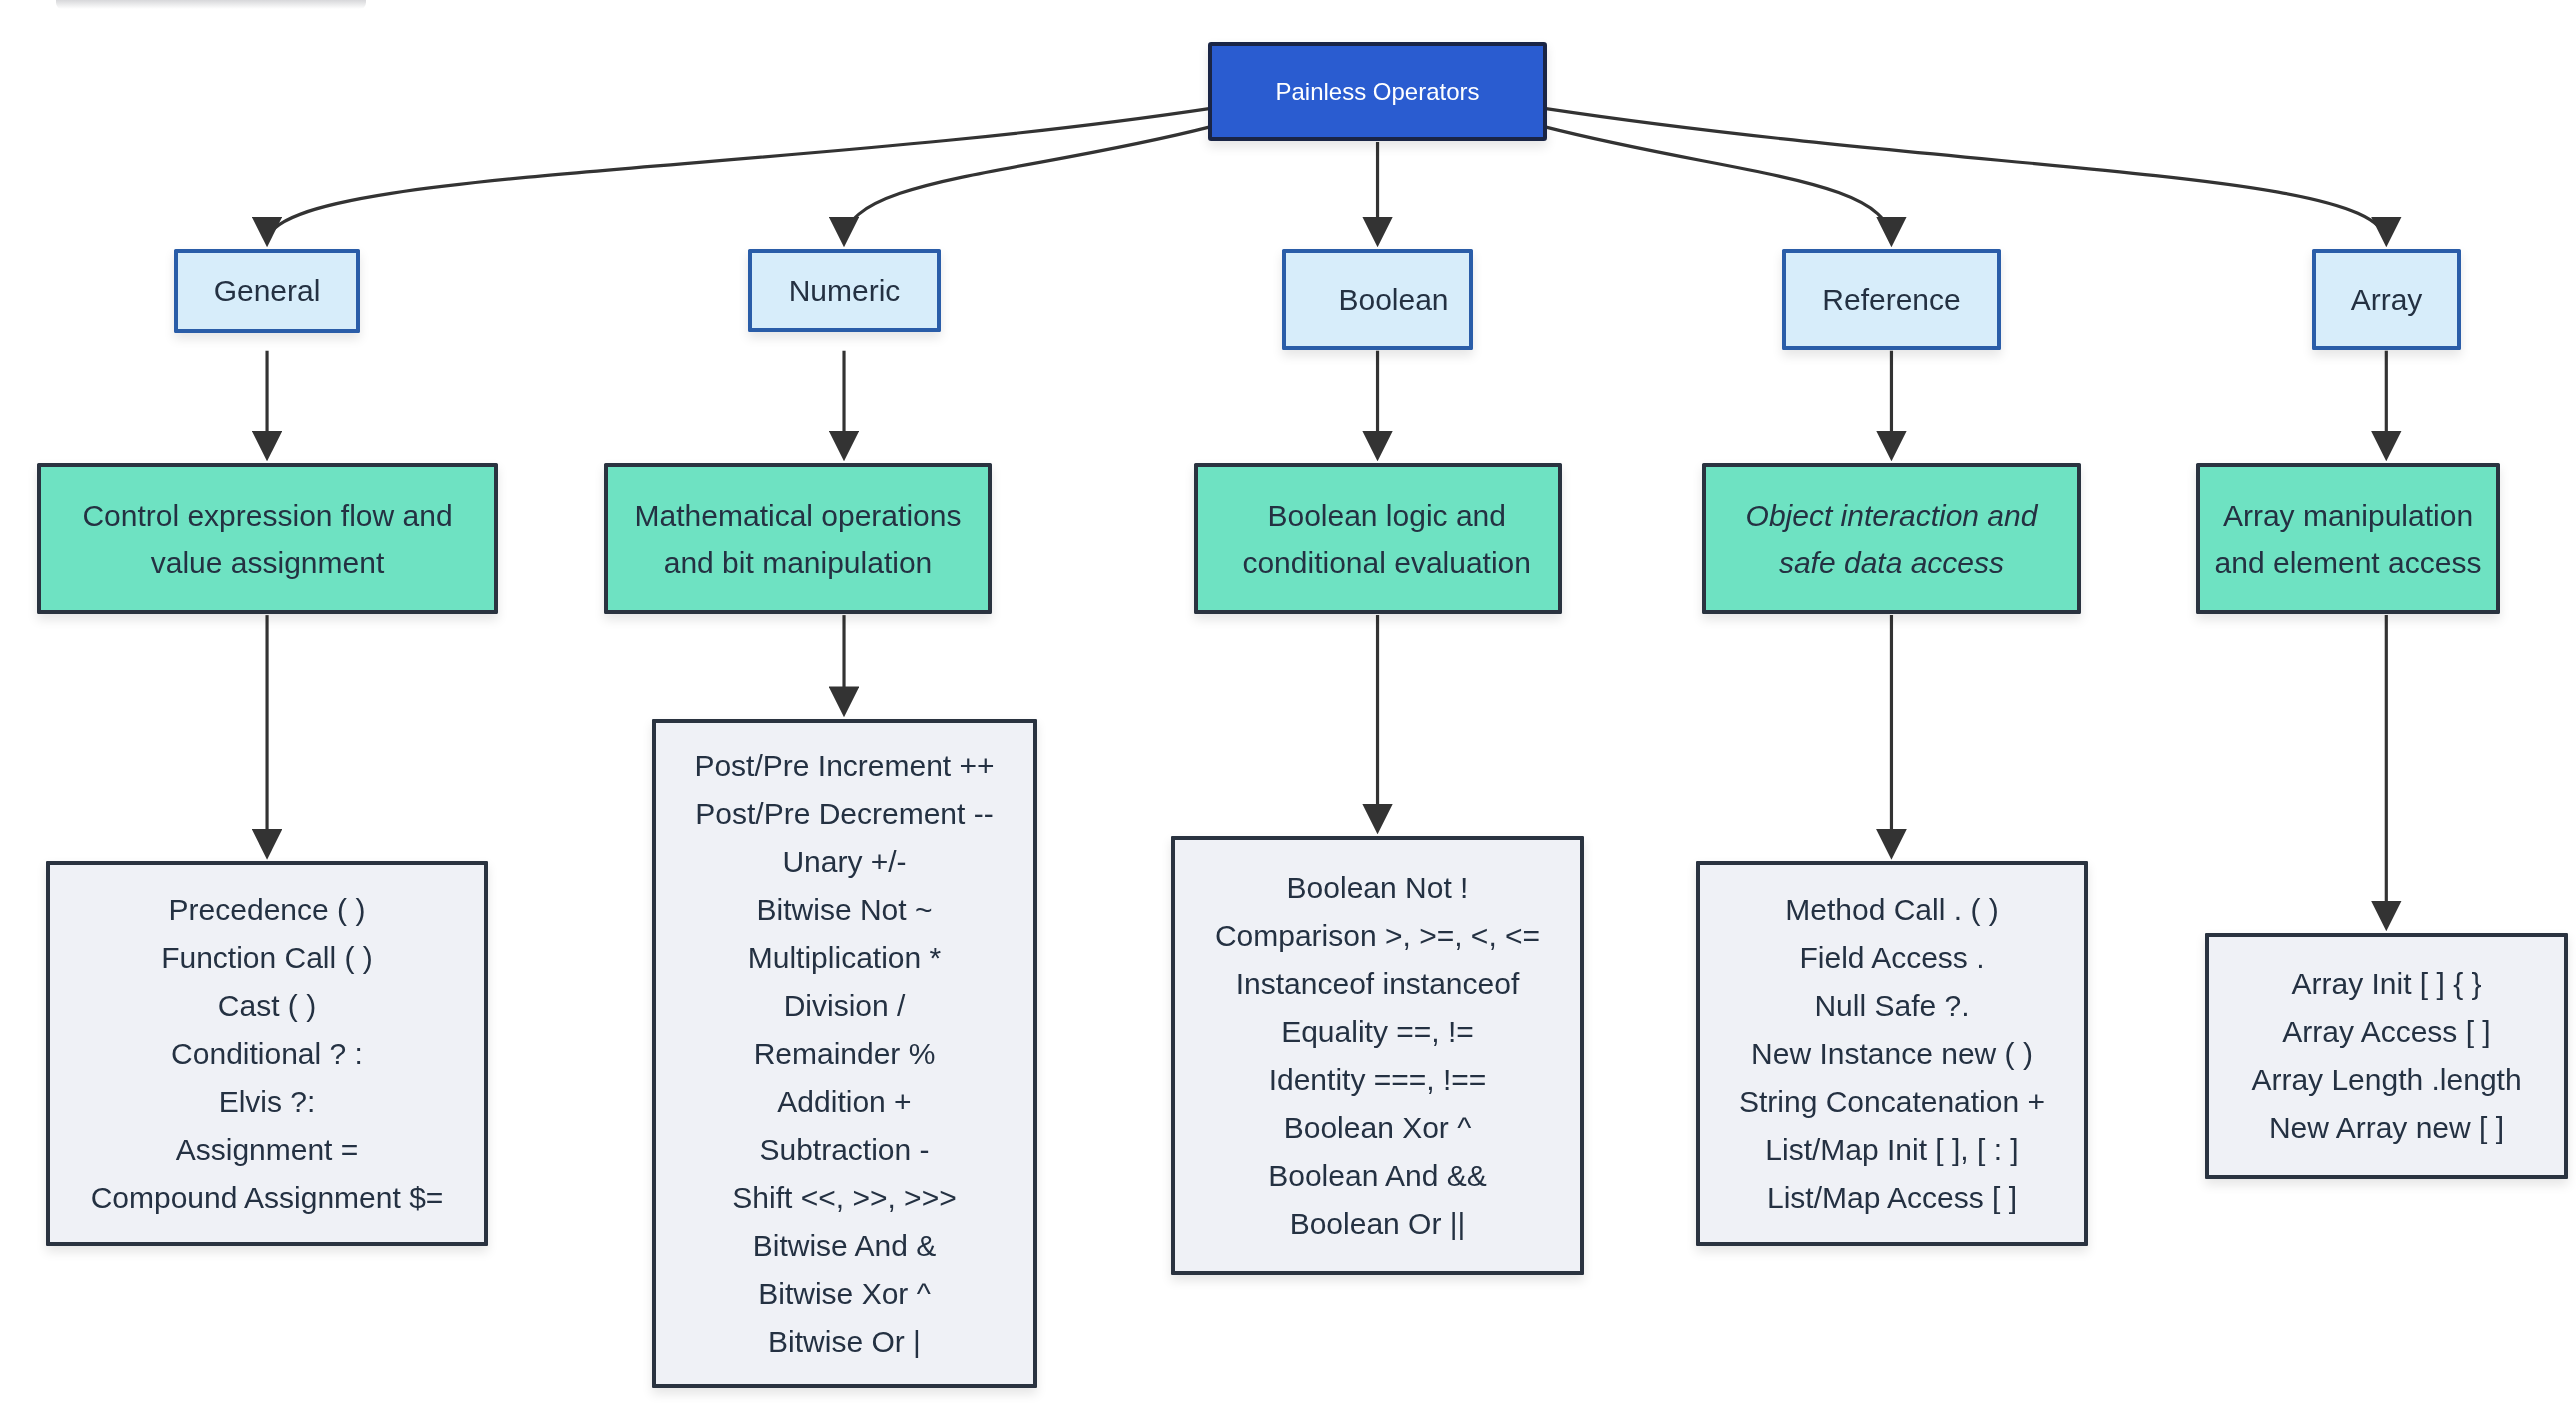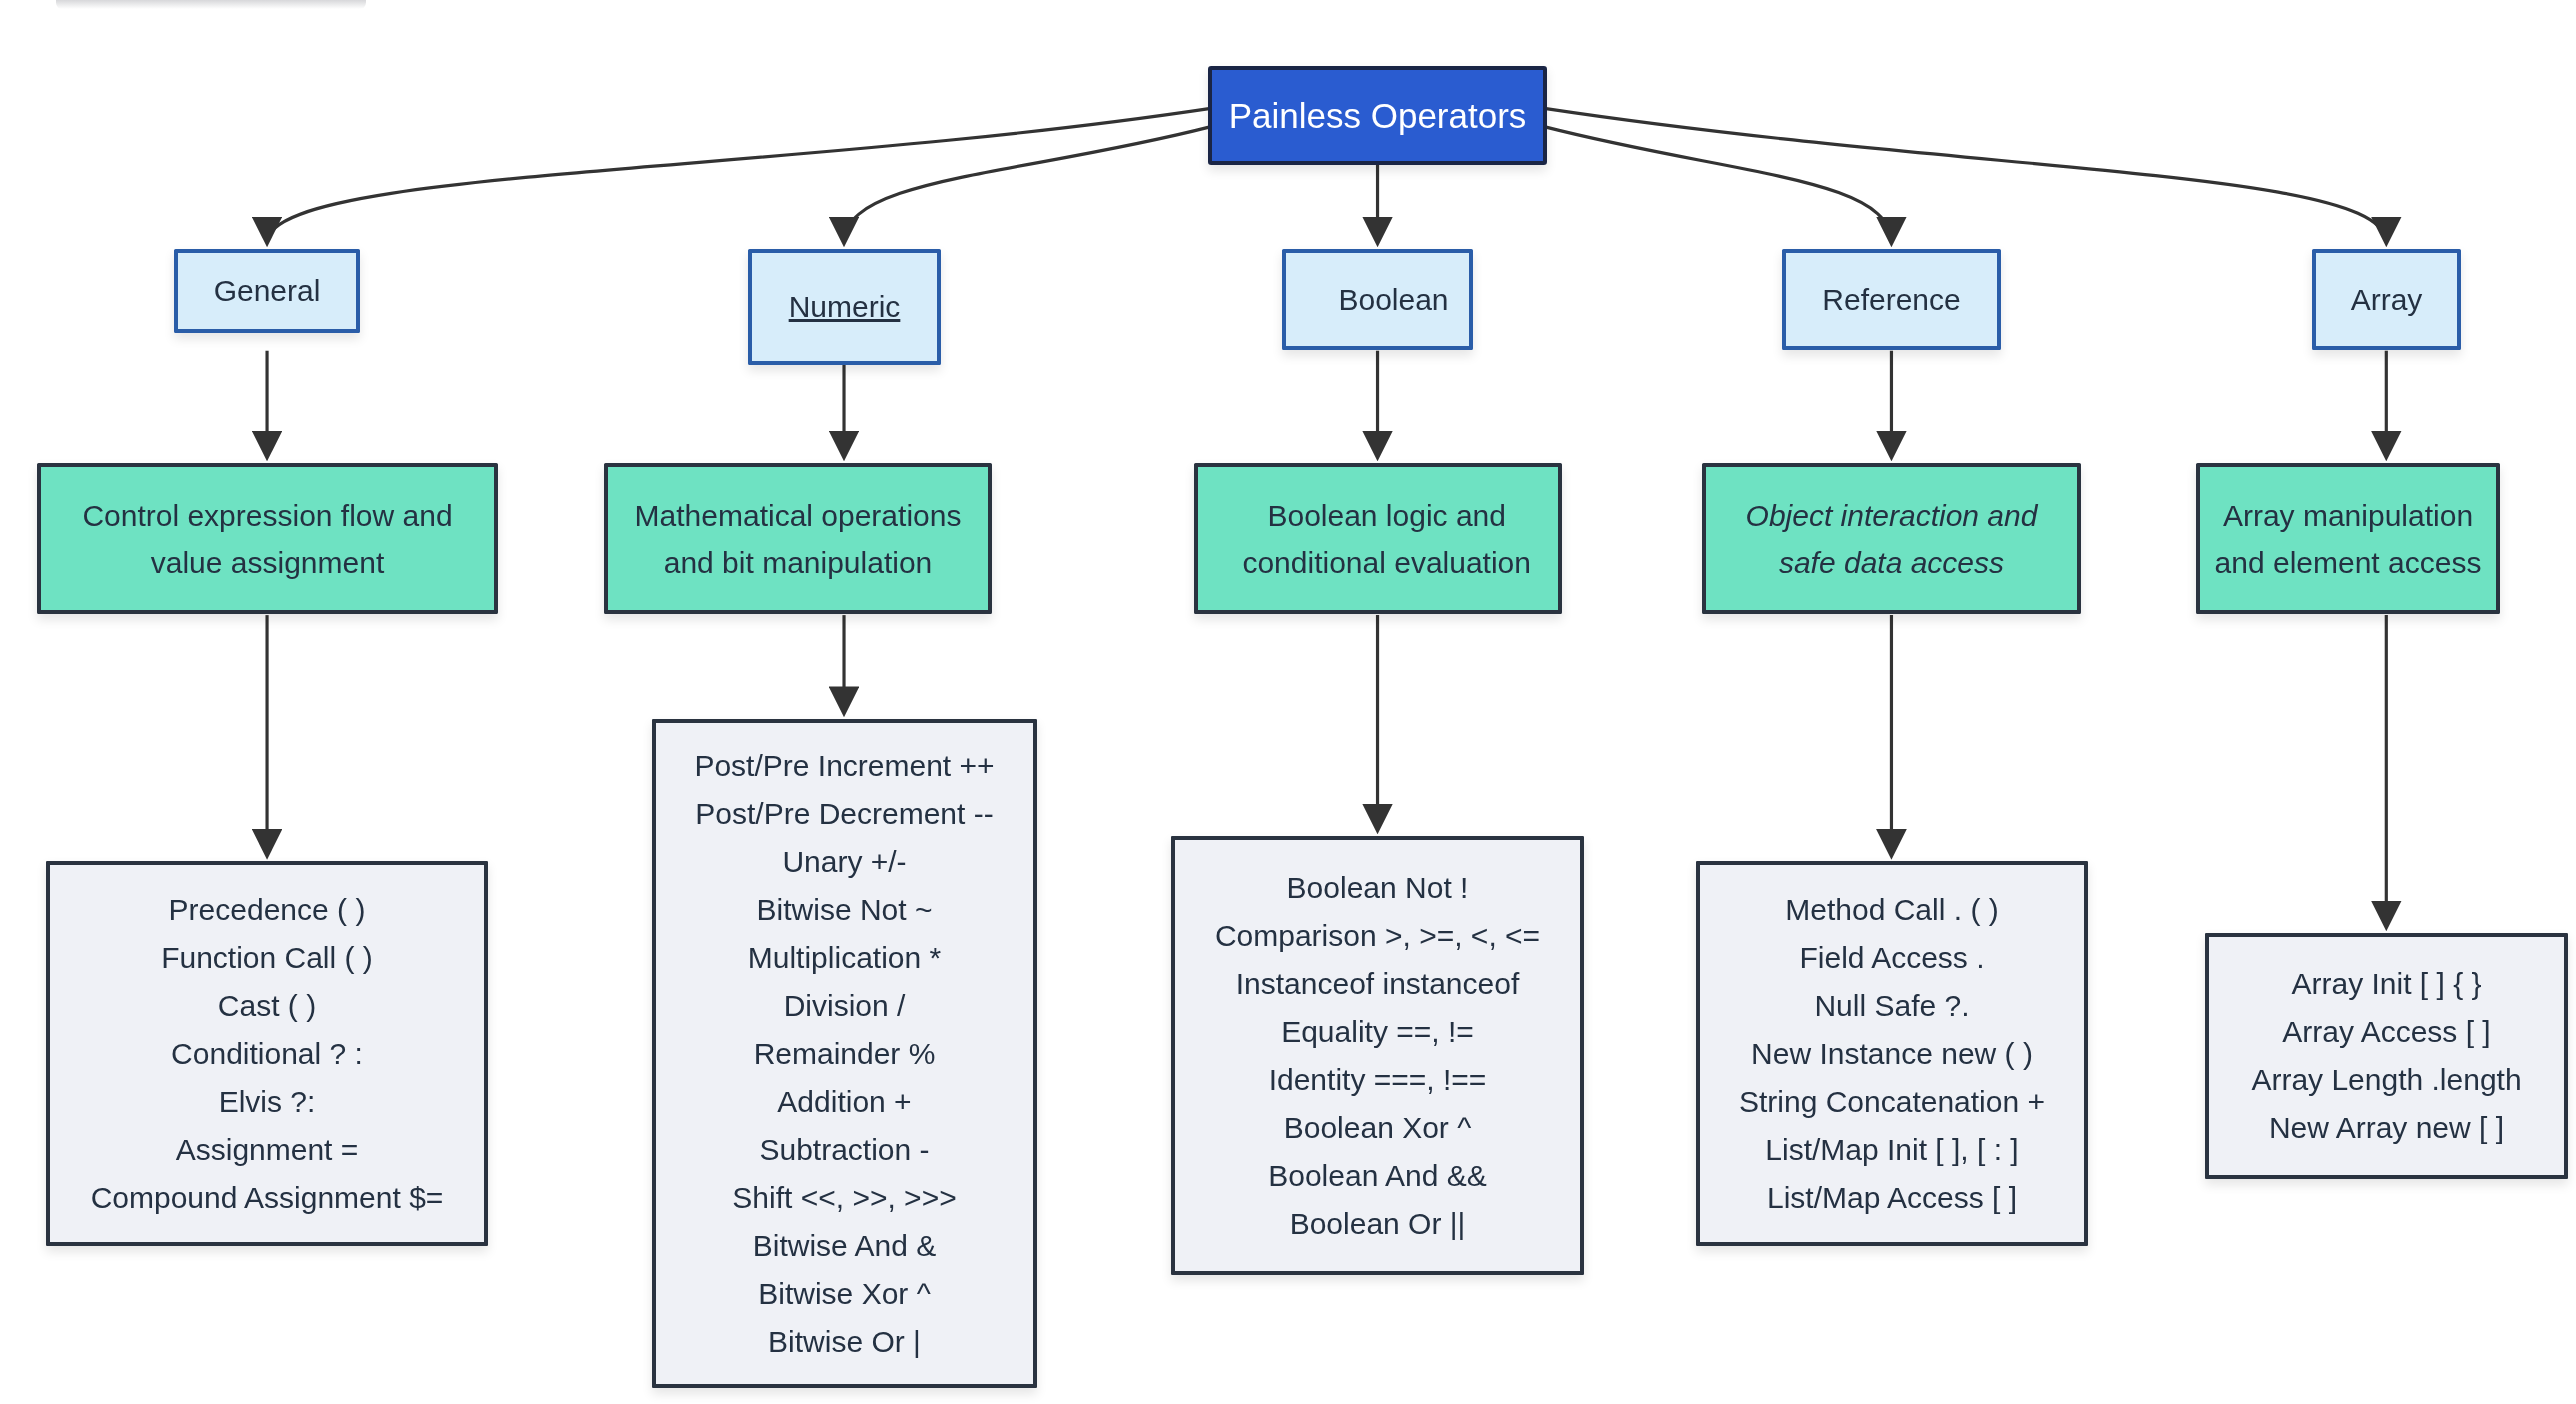--- a/index.html
+++ b/index.html
@@ -18,21 +18,21 @@
   .canvas{position:absolute;left:0;top:0;width:2576px;height:1404px;}
   .edges{position:absolute;left:0;top:0;}
   .edges path.link{stroke:var(--edge-color);stroke-width:6px;fill:none;}
   .node{
     position:absolute;box-sizing:border-box;
     display:flex;align-items:center;justify-content:center;text-align:center;
     box-shadow:0 5.3px 10.6px rgba(0,0,0,0.10);
   }
   .title-node{
     background:var(--title-fill);border:4.2px solid var(--title-border);
-    color:var(--title-text);font-size:35px;border-radius:3.2px;margin-top:24px;
+    color:var(--title-text);font-size:24px;border-radius:3.2px;
   }
   .header-node{
     background:var(--header-fill);border:4.2px solid var(--header-border);
     font-size:30px;border-radius:1.6px;
   }
   .summary-node{
     background:var(--summary-fill);border:4.2px solid var(--dark-border);
     font-size:30px;line-height:47px;border-radius:1.6px;
     padding:0 10.6px;
   }
@@ -77,21 +77,21 @@
     <path class="link" d="M 504 1161 L 504 1614" marker-end="url(#arrow)"></path>
     <path class="link" d="M 1593 1161 L 1593 1345" marker-end="url(#arrow)"></path>
     <path class="link" d="M 2600 1161 L 2600 1566" marker-end="url(#arrow)"></path>
     <path class="link" d="M 3570 1161 L 3570 1614" marker-end="url(#arrow)"></path>
     <path class="link" d="M 4504 1161 L 4504 1749" marker-end="url(#arrow)"></path>
   </svg>
 
   <div class="node title-node" style="left:1208px;top:42px;width:339px;height:99px;">Painless Operators</div>
 
   <div class="node header-node" style="left:174px;top:249px;width:186px;height:84px;">General</div>
-  <div class="node header-node" style="left:748px;top:249px;width:193px;height:116px;text-decoration:underline;">Numeric</div>
+  <div class="node header-node" style="left:748px;top:249px;width:193px;height:83px;">Numeric</div>
   <div class="node header-node" style="left:1282px;top:249px;width:191px;height:101px;padding-left:32px;">Boolean</div>
   <div class="node header-node" style="left:1782px;top:249px;width:219px;height:101px;">Reference</div>
   <div class="node header-node" style="left:2312px;top:249px;width:149px;height:101px;">Array</div>
 
   <div class="node summary-node" style="left:37px;top:463px;width:461px;height:151px;">Control expression flow and value assignment</div>
   <div class="node summary-node" style="left:604px;top:463px;width:388px;height:151px;">Mathematical operations and bit manipulation</div>
   <div class="node summary-node" style="left:1194px;top:463px;width:368px;height:151px;padding-left:28px;">Boolean logic and conditional evaluation</div>
   <div class="node summary-node" style="left:1702px;top:463px;width:379px;height:151px;font-style:italic;">Object interaction and safe data access</div>
   <div class="node summary-node" style="left:2196px;top:463px;width:304px;height:151px;">Array manipulation and element access</div>
 

